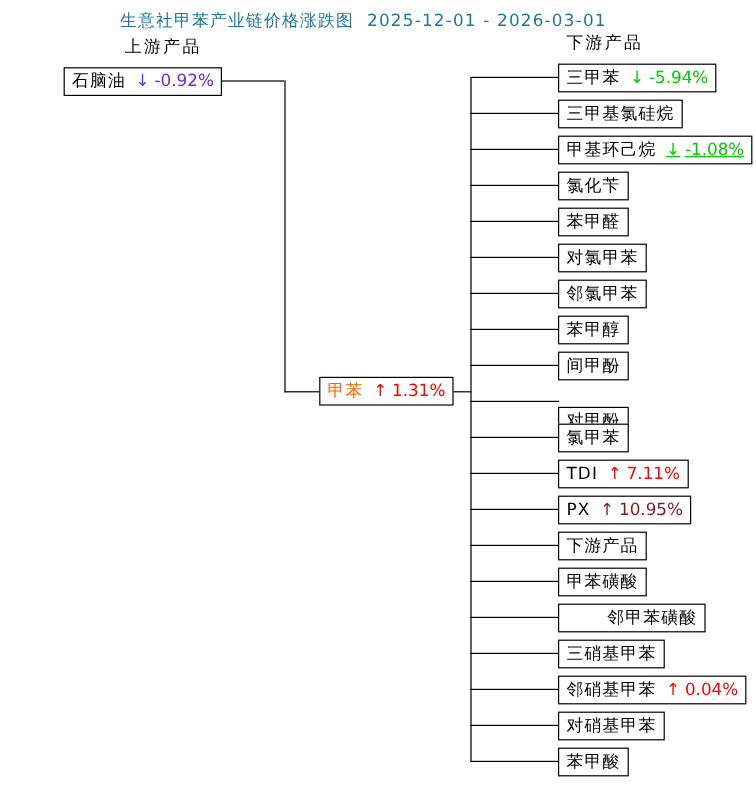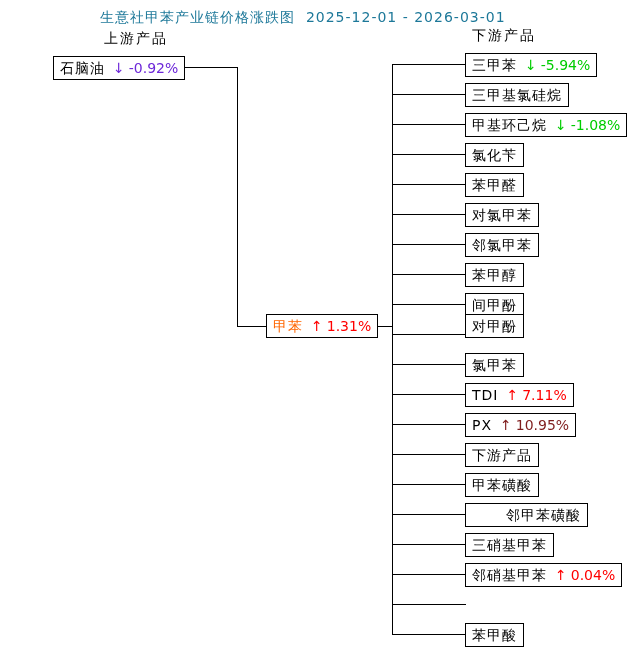--- a/index.html
+++ b/index.html
@@ -42,47 +42,48 @@
 
   <div class="node" style="left:266px;top:314px">
     <span class="nname center-name" style="color: rgb(255, 102, 0);">甲苯</span><span class="pct up" style="color: rgb(255, 0, 0);"><span class="arrow">↑</span><span>1.31%</span></span>
   </div>
 
 <div class="line" style="left: 392px; top: 64px; width: 74px; height: 1px; background: rgb(0, 0, 0);"></div>
     <div class="node" style="left: 465px; top: 53px;"><span class="nname">三甲苯</span><span class="pct down" style="color: rgb(0, 204, 0);"><span class="arrow">↓</span><span>-5.94%</span></span></div>
     <div class="line" style="left: 392px; top: 94px; width: 74px; height: 1px; background: rgb(0, 0, 0);"></div>
     <div class="node" style="left: 465px; top: 83px;"><span class="nname">三甲基氯硅烷</span></div>
     <div class="line" style="left: 392px; top: 124px; width: 74px; height: 1px; background: rgb(0, 0, 0);"></div>
-    <div class="node" style="left: 465px; top: 113px;"><span class="nname">甲基环己烷</span><span class="pct down" style="color: rgb(0, 204, 0);"><span class="arrow">↓</span><span>-1.08%</span></span></div>
+    <div class="node" style="left: 465px; top: 113px;"><span class="nname">甲基环己烷</span><span class="pct down" style="color: rgb(0, 204, 0); text-decoration: underline;"><span class="arrow">↓</span><span>-1.08%</span></span></div>
     <div class="line" style="left: 392px; top: 154px; width: 74px; height: 1px; background: rgb(0, 0, 0);"></div>
     <div class="node" style="left: 465px; top: 143px;"><span class="nname">氯化苄</span></div>
     <div class="line" style="left: 392px; top: 184px; width: 74px; height: 1px; background: rgb(0, 0, 0);"></div>
     <div class="node" style="left: 465px; top: 173px;"><span class="nname">苯甲醛</span></div>
     <div class="line" style="left: 392px; top: 214px; width: 74px; height: 1px; background: rgb(0, 0, 0);"></div>
     <div class="node" style="left: 465px; top: 203px;"><span class="nname">对氯甲苯</span></div>
     <div class="line" style="left: 392px; top: 244px; width: 74px; height: 1px; background: rgb(0, 0, 0);"></div>
     <div class="node" style="left: 465px; top: 233px;"><span class="nname">邻氯甲苯</span></div>
     <div class="line" style="left: 392px; top: 274px; width: 74px; height: 1px; background: rgb(0, 0, 0);"></div>
     <div class="node" style="left: 465px; top: 263px; text-align: right;"><span class="nname">苯甲醇</span></div>
     <div class="line" style="left: 392px; top: 304px; width: 74px; height: 1px; background: rgb(0, 0, 0);"></div>
     <div class="node" style="left: 465px; top: 293px;"><span class="nname">间甲酚</span></div>
     <div class="line" style="left: 392px; top: 334px; width: 74px; height: 1px; background: rgb(0, 0, 0);"></div>
-    <div class="node" style="left: 465px; top: 314px;"><span class="nname">对甲酚</span></div>
+    <div class="node" style="left: 465px; top: 339px;"><span class="nname">对甲酚</span></div>
     <div class="line" style="left: 392px; top: 364px; width: 74px; height: 1px; background: rgb(0, 0, 0);"></div>
     <div class="node" style="left: 465px; top: 353px;"><span class="nname">氯甲苯</span></div>
     <div class="line" style="left: 392px; top: 394px; width: 74px; height: 1px; background: rgb(0, 0, 0);"></div>
     <div class="node" style="left: 465px; top: 383px;"><span class="nname">TDI</span><span class="pct up" style="color: rgb(255, 0, 0);"><span class="arrow">↑</span><span>7.11%</span></span></div>
     <div class="line" style="left: 392px; top: 424px; width: 74px; height: 1px; background: rgb(0, 0, 0);"></div>
     <div class="node" style="left: 465px; top: 413px;"><span class="nname">PX</span><span class="pct up" style="color: #7f1d1d;"><span class="arrow">↑</span><span>10.95%</span></span></div>
     <div class="line" style="left: 392px; top: 454px; width: 74px; height: 1px; background: rgb(0, 0, 0);"></div>
     <div class="node" style="left: 465px; top: 443px;"><span class="nname">下游产品</span></div>
     <div class="line" style="left: 392px; top: 484px; width: 74px; height: 1px; background: rgb(0, 0, 0);"></div>
     <div class="node" style="left: 465px; top: 473px;"><span class="nname">甲苯磺酸</span></div>
     <div class="line" style="left: 392px; top: 514px; width: 74px; height: 1px; background: rgb(0, 0, 0);"></div>
     <div class="node" style="left: 465px; top: 503px; padding-left: 40px;"><span class="nname">邻甲苯磺酸</span></div>
     <div class="line" style="left: 392px; top: 544px; width: 74px; height: 1px; background: rgb(0, 0, 0);"></div>
     <div class="node" style="left: 465px; top: 533px;"><span class="nname">三硝基甲苯</span></div>
     <div class="line" style="left: 392px; top: 574px; width: 74px; height: 1px; background: rgb(0, 0, 0);"></div>
     <div class="node" style="left: 465px; top: 563px;"><span class="nname">邻硝基甲苯</span><span class="pct up" style="color: rgb(255, 0, 0);"><span class="arrow">↑</span><span>0.04%</span></span></div>
     <div class="line" style="left: 392px; top: 604px; width: 74px; height: 1px; background: rgb(0, 0, 0);"></div>
+    <div class="node" style="left: 465px; top: 593px;"><span class="nname">对硝基甲苯</span></div>
     <div class="line" style="left: 392px; top: 634px; width: 74px; height: 1px; background: rgb(0, 0, 0);"></div>
     <div class="node" style="left: 465px; top: 623px;"><span class="nname">苯甲酸</span></div>
   </div>
 
 </body></html>

